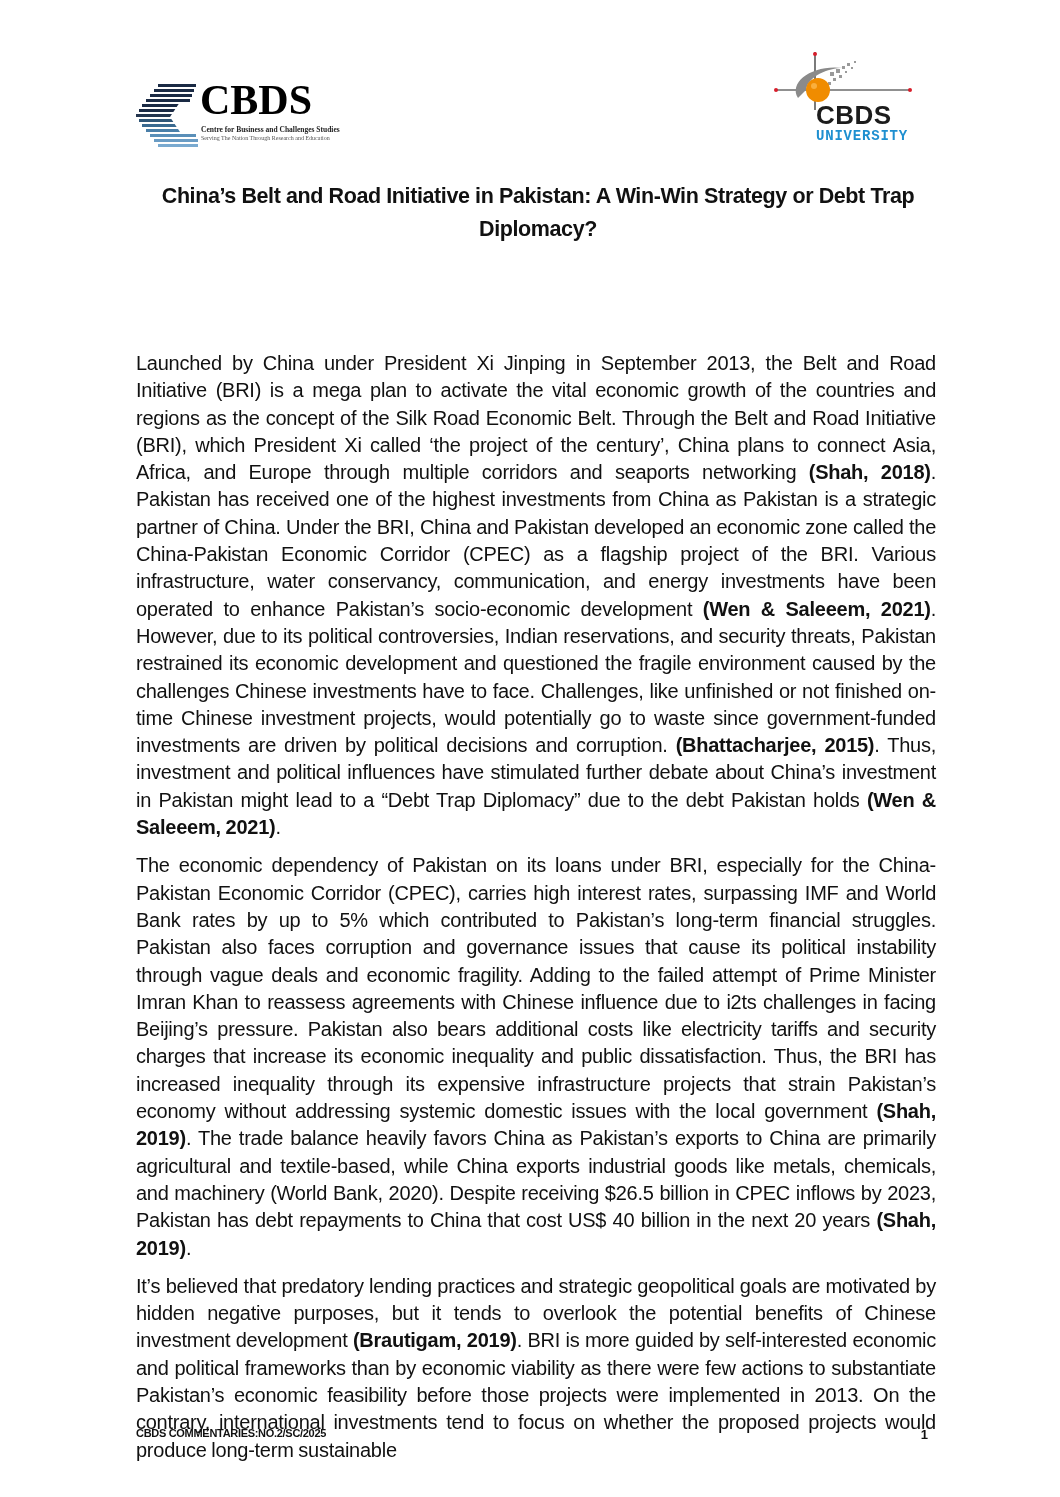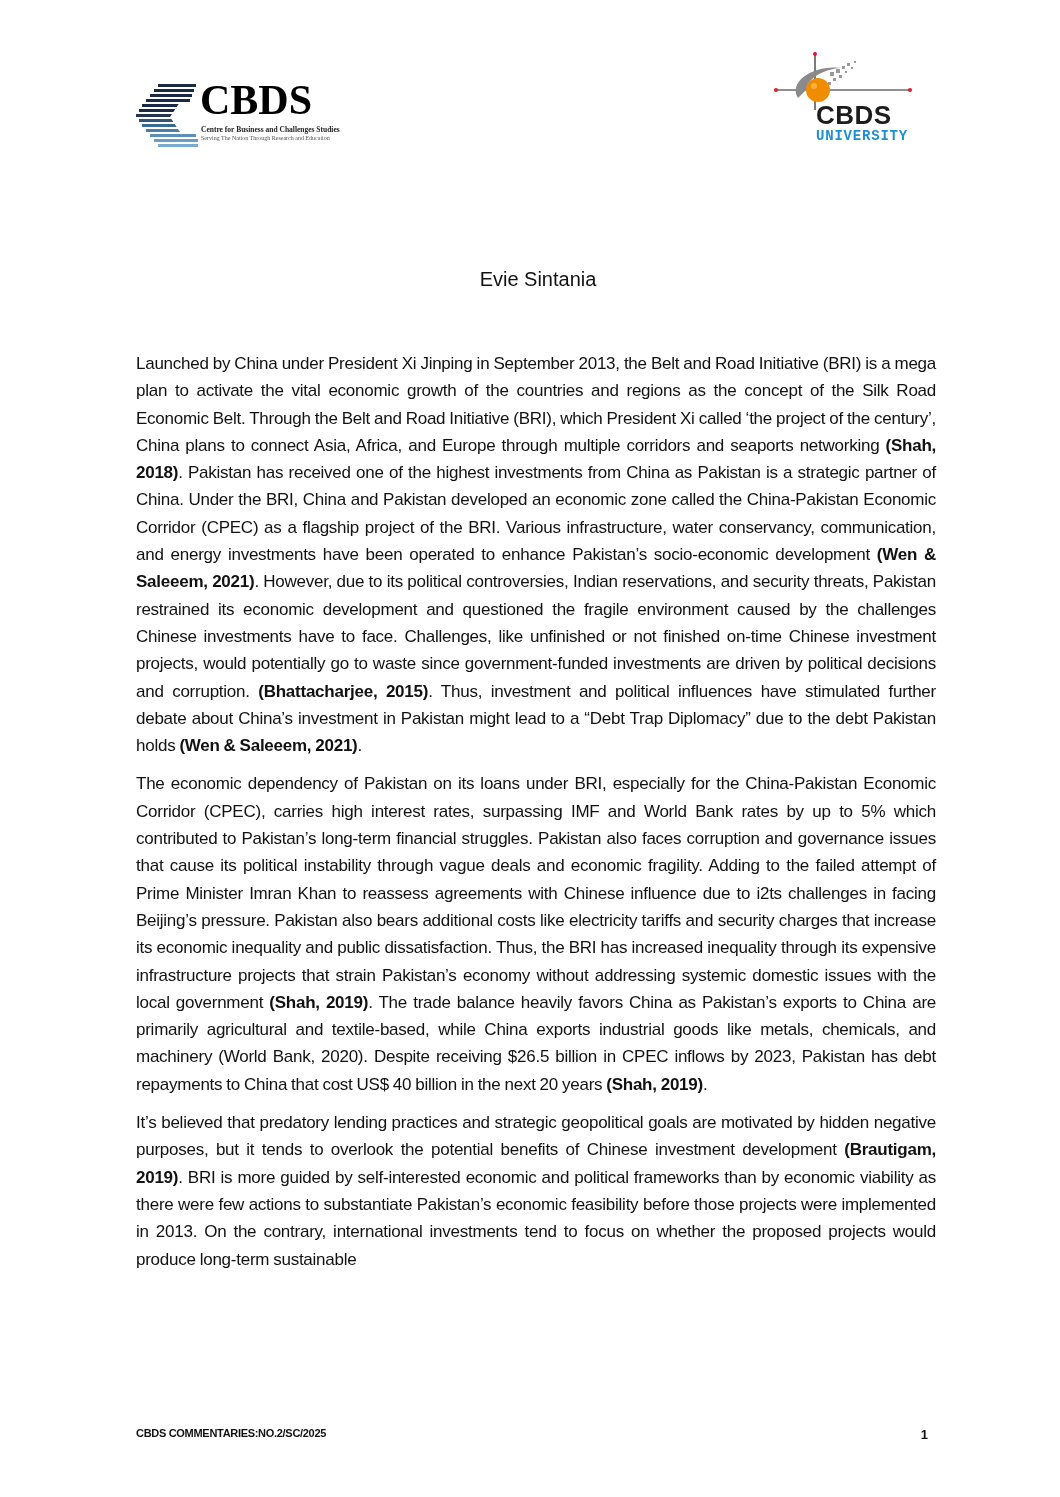--- a/index.html
+++ b/index.html
@@ -15,21 +15,21 @@
 
   .binus-logo { position: absolute; left: 750px; top: 52px; width: 170px; height: 95px; }
   .binus-word { position: absolute; left: 58px; top: 48px; font-family: "Liberation Sans", "DejaVu Sans", sans-serif; font-weight: bold; font-size: 26px; color: #1c1c1c; letter-spacing: 0.5px; }
   .binus-uni { position: absolute; left: 58px; top: 76px; font-family: Liberation Mono, monospace; font-weight: bold; font-size: 14px; color: #1e8fd0; letter-spacing: 0.8px; }
 
   
   .title { position: absolute; left: 120px; width: 820px; top: 180px; text-align: center; font-family: "Liberation Sans", "DejaVu Sans", sans-serif; font-weight: bold; font-size: 21.5px; line-height: 33px; color: #111; letter-spacing: -0.4px; }
   .author { position: absolute; left: 120px; width: 820px; top: 268px; text-align: center; font-family: "Liberation Sans", "DejaVu Sans", sans-serif; font-size: 20px; color: #111; }
 
   
-  .body-text { position: absolute; left: 128px; width: 800px; top: 350px; font-family: "Liberation Sans", "DejaVu Sans", sans-serif; font-size: 17px; line-height: 27.3px; color: #111; letter-spacing: -0.25px; word-spacing: -0.5px; }
+  .body-text { position: absolute; left: 128px; width: 800px; top: 350px; font-family: "Liberation Sans", "DejaVu Sans", sans-serif; font-size: 20px; line-height: 27.3px; color: #111; letter-spacing: -0.25px; word-spacing: -0.5px; }
   .para { margin: 0 0 11px 0; text-align: justify; text-align-last: left; }
   .para b { font-weight: bold; }
 
   
   .footer-left { position: absolute; left: 128px; top: 1427px; font-family: "Liberation Sans", "DejaVu Sans", sans-serif; font-weight: bold; font-size: 11px; color: #111; letter-spacing: -0.3px; }
   .footer-right { position: absolute; left: 900px; top: 1427px; width: 20px; text-align: right; font-family: "Liberation Sans", "DejaVu Sans", sans-serif; font-weight: bold; font-size: 13px; color: #111; }
 </style>
 </head>
 <body>
 
@@ -87,21 +87,21 @@
           <rect x="70" y="30" width="3" height="3"></rect>
       </g>
 
       <circle cx="60" cy="38" r="12" fill="#f08c00"></circle>
       <circle cx="56" cy="34" r="3" fill="#ffc766" opacity="0.6"></circle>
     </svg>
     <div class="binus-word">CBDS</div>
     <div class="binus-uni">UNIVERSITY</div>
   </div>
 
-  <div class="author">Evie Sintania</div>
+  <div class="title">China’s Belt and Road Initiative in Pakistan: A Win-Win Strategy or Debt Trap Diplomacy?</div>
 
   <div class="body-text">
     <p class="para"><span>Launched by China under President Xi Jinping in September 2013, the Belt and Road Initiative (BRI) is a mega plan to activate the vital economic growth of the countries and regions as the concept of the Silk Road Economic Belt. Through the Belt and Road Initiative (BRI), which President Xi called ‘the project of the century’, China plans to connect Asia, Africa, and Europe through multiple corridors and seaports networking </span><b>(Shah, 2018)</b><span>. Pakistan has received one of the highest investments from China as Pakistan is a strategic partner of China. Under the BRI, China and Pakistan developed an economic zone called the China-Pakistan Economic Corridor (CPEC) as a flagship project of the BRI. Various infrastructure, water conservancy, communication, and energy investments have been operated to enhance Pakistan’s socio-economic development </span><b>(Wen &amp; Saleeem, 2021)</b><span>. However, due to its political controversies, Indian reservations, and security threats, Pakistan restrained its economic development and questioned the fragile environment caused by the challenges Chinese investments have to face. Challenges, like unfinished or not finished on-time Chinese investment projects, would potentially go to waste since government-funded investments are driven by political decisions and corruption. </span><b>(Bhattacharjee, 2015)</b><span>. Thus, investment and political influences have stimulated further debate about China’s investment in Pakistan might lead to a “Debt Trap Diplomacy” due to the debt Pakistan holds </span><b>(Wen &amp; Saleeem, 2021)</b><span>.</span></p>
     <p class="para"><span>The economic dependency of Pakistan on its loans under BRI, especially for the China-Pakistan Economic Corridor (CPEC), carries high interest rates, surpassing IMF and World Bank rates by up to 5% which contributed to Pakistan’s long-term financial struggles. Pakistan also faces corruption and governance issues that cause its political instability through vague deals and economic fragility. Adding to the failed attempt of Prime Minister Imran Khan to reassess agreements with Chinese influence due to i2ts challenges in facing Beijing’s pressure. Pakistan also bears additional costs like electricity tariffs and security charges that increase its economic inequality and public dissatisfaction. Thus, the BRI has increased inequality through its expensive infrastructure projects that strain Pakistan’s economy without addressing systemic domestic issues with the local government </span><b>(Shah, 2019)</b><span>. The trade balance heavily favors China as Pakistan’s exports to China are primarily agricultural and textile-based, while China exports industrial goods like metals, chemicals, and machinery (World Bank, 2020). Despite receiving $26.5 billion in CPEC inflows by 2023, Pakistan has debt repayments to China that cost US$ 40 billion in the next 20 years </span><b>(Shah, 2019)</b><span>.</span></p>
     <p class="para"><span>It’s believed that predatory lending practices and strategic geopolitical goals are motivated by hidden negative purposes, but it tends to overlook the potential benefits of Chinese investment development </span><b>(Brautigam, 2019)</b><span>. BRI is more guided by self-interested economic and political frameworks than by economic viability as there were few actions to substantiate Pakistan’s economic feasibility before those projects were implemented in 2013. On the contrary, international investments tend to focus on whether the proposed projects would produce long-term sustainable</span></p>
   </div>
 
   <div class="footer-left">CBDS COMMENTARIES:NO.2/SC/2025</div>
   <div class="footer-right">1</div>
 </div>

